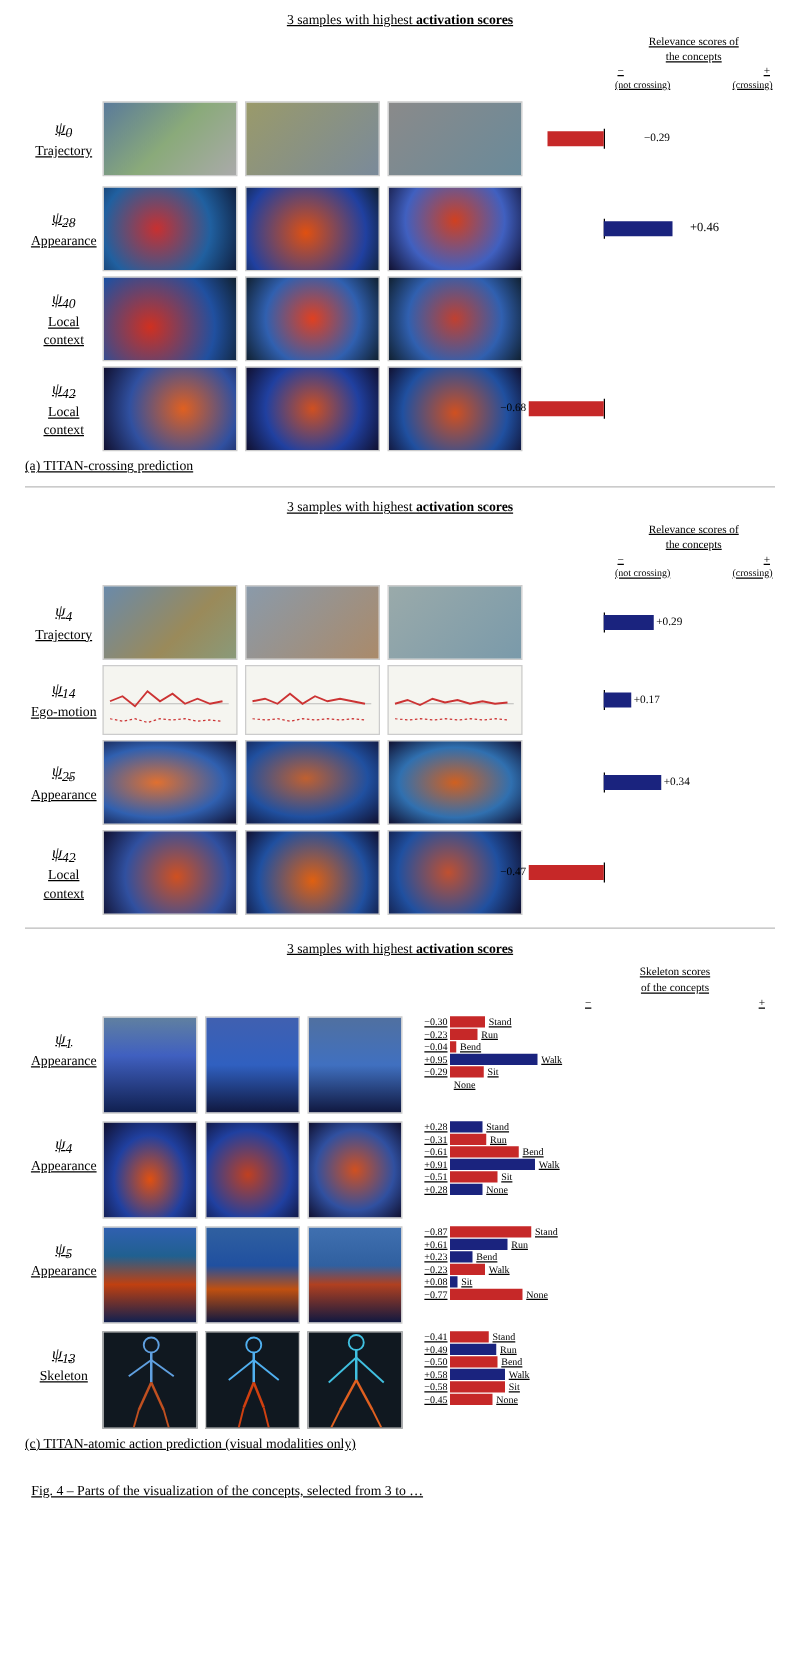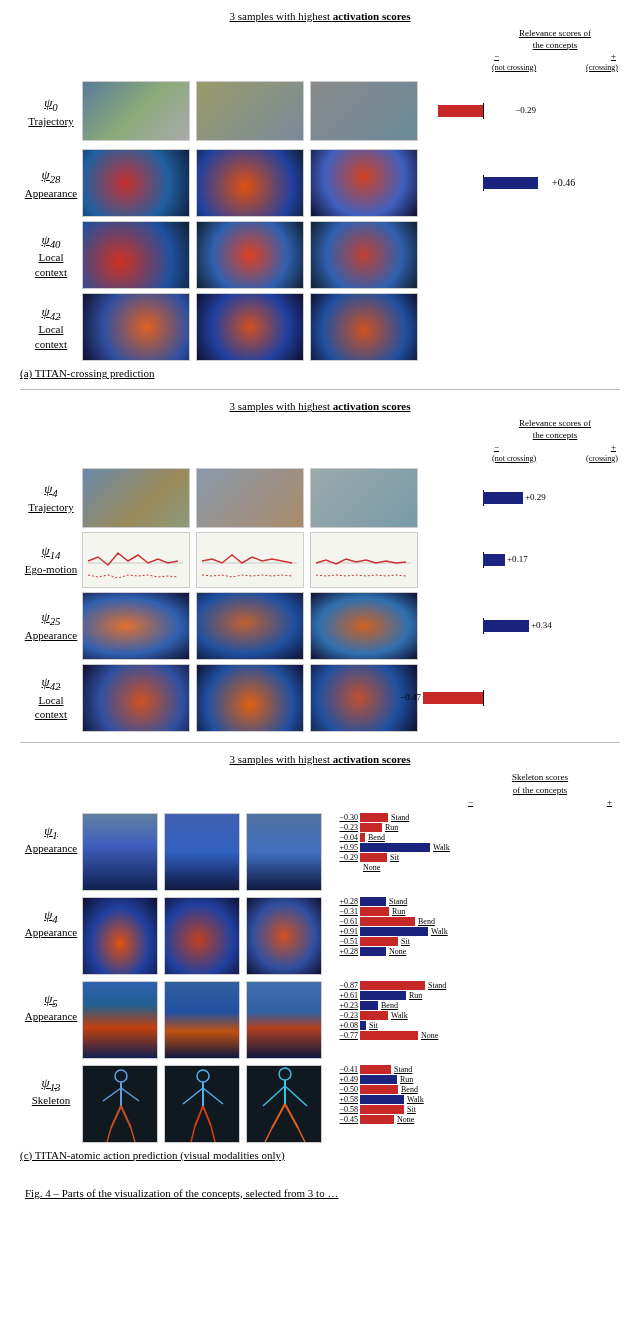--- a/index.html
+++ b/index.html
@@ -272,20 +272,29 @@
         <div class="psi"><i>ψ</i><sub>42</sub></div>
         <div>Local<br>context</div>
       </div>
       <div class="images-with-dividers">
         <div class="img-cell square" style="background: radial-gradient(circle at 60% 50%, #e06020 0%, #3050a0 60%, #101030 100%); width:108px; height:68px;"></div>
         <div class="dashed-divider"></div>
         <div class="img-cell square" style="background: radial-gradient(circle at 50% 50%, #d05020 0%, #2040a0 60%, #101030 100%); width:108px; height:68px;"></div>
         <div class="dashed-divider"></div>
         <div class="img-cell square" style="background: radial-gradient(circle at 50% 55%, #d05020 0%, #2050a0 65%, #101030 100%); width:108px; height:68px;"></div>
       </div>
+      <div class="bar-panel">
+        <div class="single-bar-row">
+          <div style="position:relative; width:110px; height:16px;">
+            <div style="position:absolute; left:50%; width:1px; background:#000; top:0; bottom:0;"></div>
+            <div style="position:absolute; right:50%; height:12px; top:2px; background:#c62828; width:60px;"></div>
+            <span style="position:absolute; right:calc(50% + 62px); top:2px; font-size:9px;">−0.68</span>
+          </div>
+        </div>
+      </div>
     </div>
 
     <div class="caption">(a)  TITAN-crossing  prediction</div>
   </div>
 
   <hr class="section-divider">
 
   <div class="subsection">
     <div class="section-title">
       3 samples with highest <b>activation scores</b>

